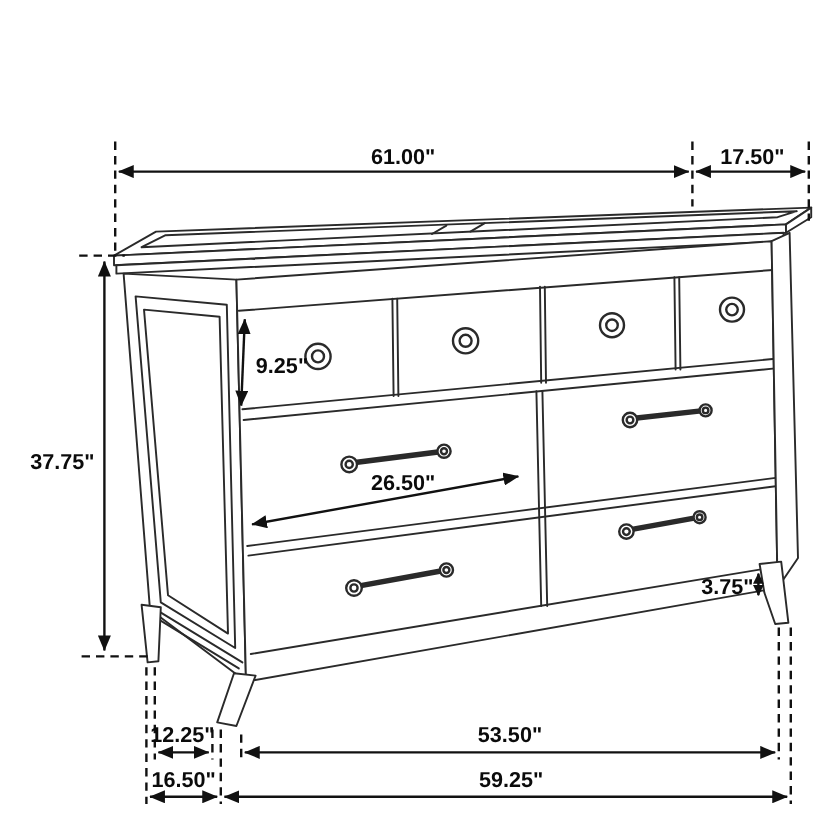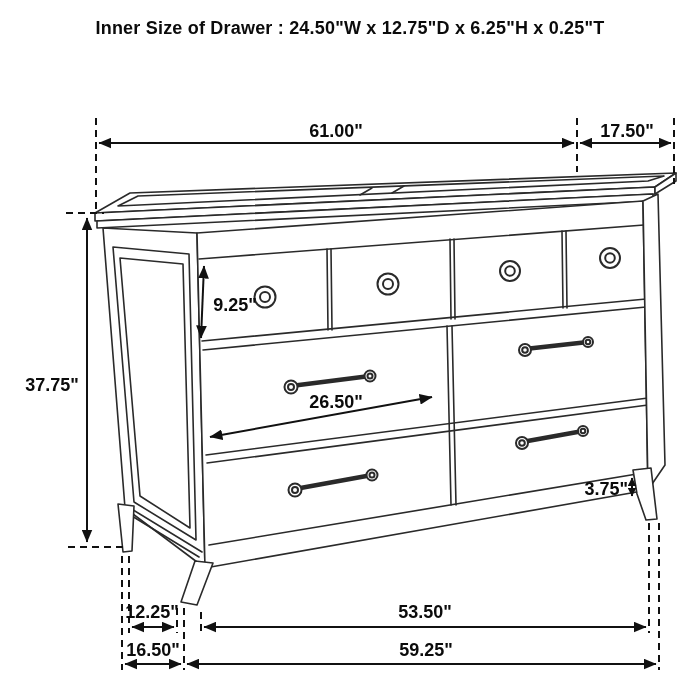--- a/index.html
+++ b/index.html
@@ -15,21 +15,20 @@
   .dimlabel{font-family:"Liberation Sans",sans-serif;font-size:18px;font-weight:bold;
             fill:#0b0b0b;text-anchor:middle;}
   .dimlabel.end{text-anchor:end;}
   .bar{stroke:#2a2a2a;stroke-width:4.5;stroke-linecap:round;}
   .knob{stroke:#2a2a2a;stroke-width:2;fill:#ffffff;}
 </style>
 </head>
 <body>
 
 <div class="canvas">
-  <div class="page-title">Inner Size of Drawer : 24.50"W x 12.75"D x 6.25"H x 0.25"T</div>
 
   <svg width="700" height="700" viewBox="0 0 700 700">
     <defs>
       <marker id="ah" viewBox="0 0 12 10" refX="11.5" refY="5" markerWidth="13" markerHeight="11" markerUnits="userSpaceOnUse" orient="auto-start-reverse">
         <path d="M0,0 L12,5 L0,10 Z" fill="#111111"></path>
       </marker>
       <marker id="ahs" viewBox="0 0 8 8" refX="7.5" refY="4" markerWidth="9" markerHeight="9" markerUnits="userSpaceOnUse" orient="auto-start-reverse">
         <path d="M0,0 L8,4 L0,8 Z" fill="#111111"></path>
       </marker>
     </defs>

